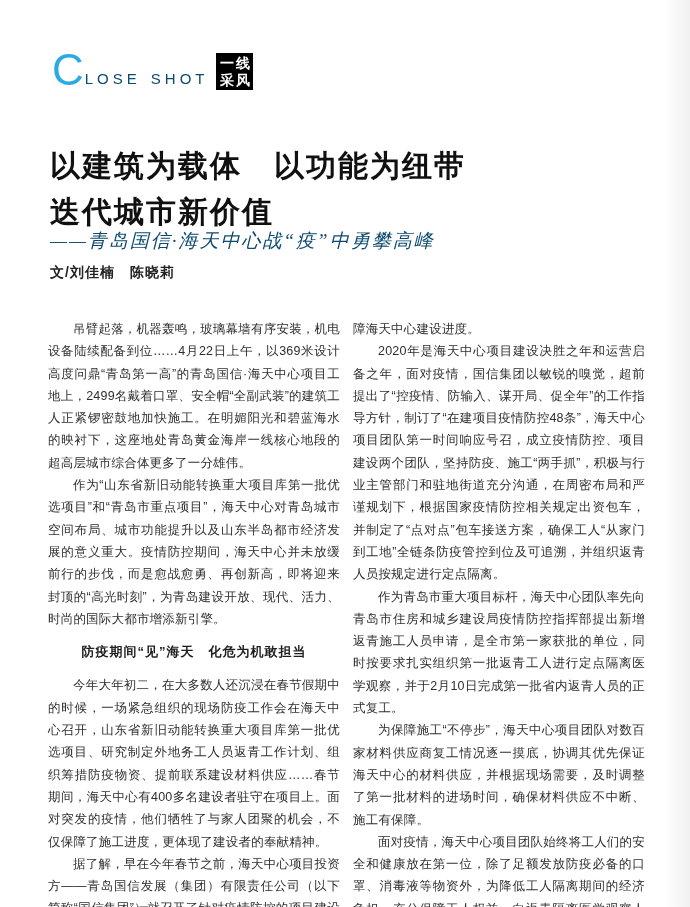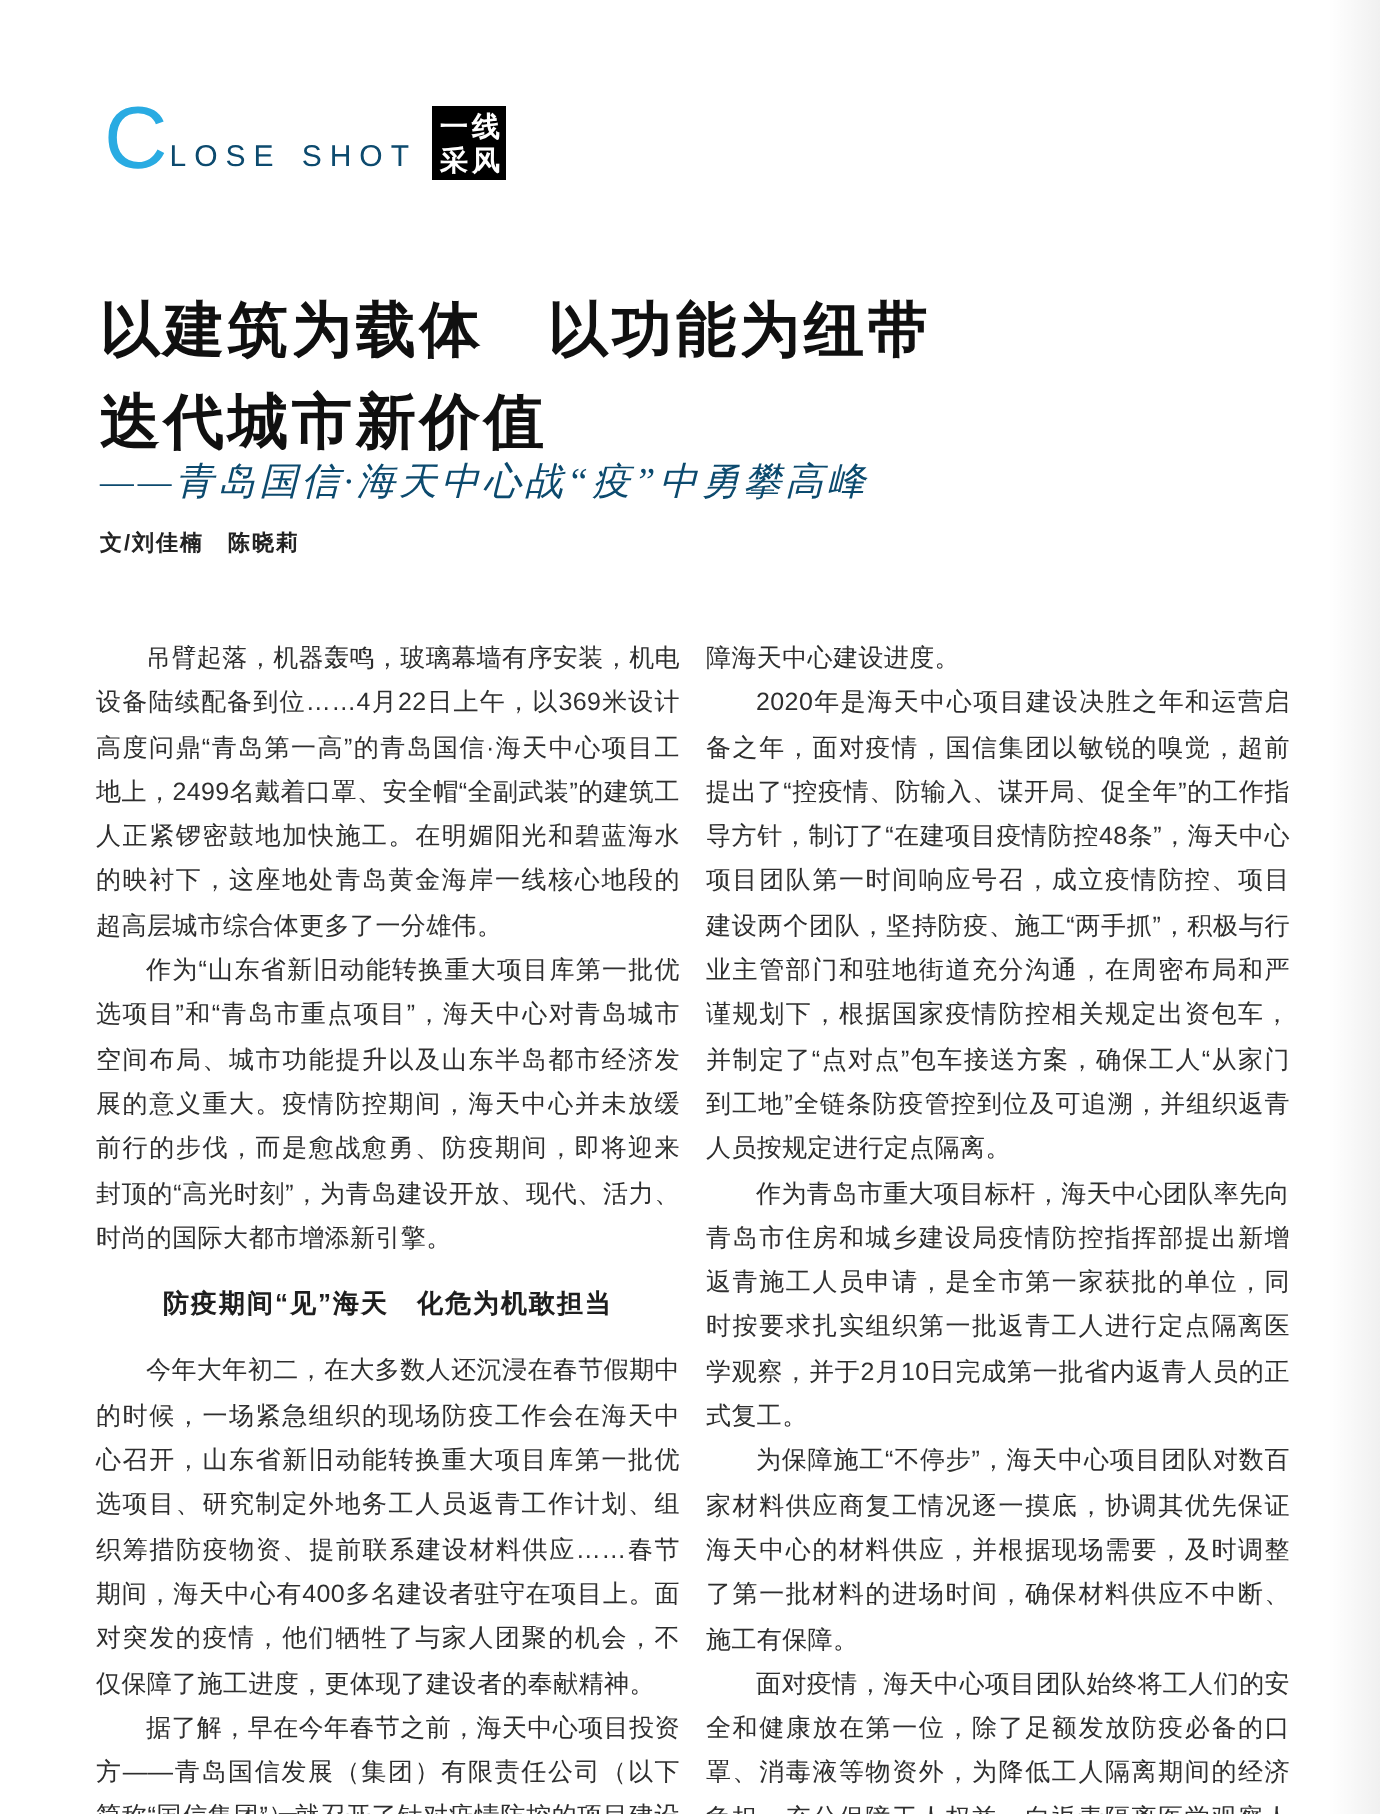--- a/index.html
+++ b/index.html
@@ -25,21 +25,21 @@
   }
 
   
   .headline { position:absolute; left:50px; top:143px; color:#101010; }
   .headline .t-line { font-size:30px; font-weight:bold; letter-spacing:2px; line-height:46px; white-space:pre; }
   .subtitle {
     position:absolute; left:50px; top:228px; width:560px;
     font-family:Liberation Serif, serif; font-style:italic;
     font-size:19px; letter-spacing:2px; color:#0c4a6e;
   }
-  .byline { position:absolute; left:50px; top:264px; font-size:11px; font-weight:bold; color:#222; letter-spacing:1px; }
+  .byline { position:absolute; left:50px; top:264px; font-size:14px; font-weight:bold; color:#222; letter-spacing:1px; }
 
   
   .col {
     position:absolute; top:318px; width:292px;
     font-size:12.5px; line-height:22.3px; text-align:justify;
     color:#2e2e2e; letter-spacing:0.2px;
   }
   .col-left  { left:48px; }
   .col-right { left:353px; }
   .col p { margin:0; text-indent:2em; }
@@ -76,21 +76,21 @@
 
   <div class="headline">
     <div class="t-line">以建筑为载体　以功能为纽带</div>
     <div class="t-line">迭代城市新价值</div>
   </div>
   <div class="subtitle">——青岛国信·海天中心战“疫”中勇攀高峰</div>
   <div class="byline">文/刘佳楠　陈晓莉</div>
 
   <div class="col col-left">
     <p>吊臂起落，机器轰鸣，玻璃幕墙有序安装，机电设备陆续配备到位……4月22日上午，以369米设计高度问鼎“青岛第一高”的青岛国信·海天中心项目工地上，2499名戴着口罩、安全帽“全副武装”的建筑工人正紧锣密鼓地加快施工。在明媚阳光和碧蓝海水的映衬下，这座地处青岛黄金海岸一线核心地段的超高层城市综合体更多了一分雄伟。</p>
-    <p>作为“山东省新旧动能转换重大项目库第一批优选项目”和“青岛市重点项目”，海天中心对青岛城市空间布局、城市功能提升以及山东半岛都市经济发展的意义重大。疫情防控期间，海天中心并未放缓前行的步伐，而是愈战愈勇、防疫期间，即将迎来封顶的“高光时刻”，为青岛建设开放、现代、活力、时尚的国际大都市增添新引擎。</p>
+    <p>作为“山东省新旧动能转换重大项目库第一批优选项目”和“青岛市重点项目”，海天中心对青岛城市空间布局、城市功能提升以及山东半岛都市经济发展的意义重大。疫情防控期间，海天中心并未放缓前行的步伐，而是愈战愈勇、再创新高，即将迎来封顶的“高光时刻”，为青岛建设开放、现代、活力、时尚的国际大都市增添新引擎。</p>
     <div class="sec-heading">防疫期间“见”海天　化危为机敢担当</div>
     <p>今年大年初二，在大多数人还沉浸在春节假期中的时候，一场紧急组织的现场防疫工作会在海天中心召开，山东省新旧动能转换重大项目库第一批优选项目、研究制定外地务工人员返青工作计划、组织筹措防疫物资、提前联系建设材料供应……春节期间，海天中心有400多名建设者驻守在项目上。面对突发的疫情，他们牺牲了与家人团聚的机会，不仅保障了施工进度，更体现了建设者的奉献精神。</p>
     <p>据了解，早在今年春节之前，海天中心项目投资方——青岛国信发展（集团）有限责任公司（以下简称“国信集团”）就召开了针对疫情防控的项目建设专题会，超前预判、逆向布局，作出了一系列保障项目不停工的部署安排。在国信集团的统筹调度下，海天中心项目团队迅速投入到“战备”状态，持续打响“防疫施工保卫战”，全力保</p>
   </div>
 
   <div class="col col-right">
     <p class="no-indent">障海天中心建设进度。</p>
     <p>2020年是海天中心项目建设决胜之年和运营启备之年，面对疫情，国信集团以敏锐的嗅觉，超前提出了“控疫情、防输入、谋开局、促全年”的工作指导方针，制订了“在建项目疫情防控48条”，海天中心项目团队第一时间响应号召，成立疫情防控、项目建设两个团队，坚持防疫、施工“两手抓”，积极与行业主管部门和驻地街道充分沟通，在周密布局和严谨规划下，根据国家疫情防控相关规定出资包车，并制定了“点对点”包车接送方案，确保工人“从家门到工地”全链条防疫管控到位及可追溯，并组织返青人员按规定进行定点隔离。</p>
     <p>作为青岛市重大项目标杆，海天中心团队率先向青岛市住房和城乡建设局疫情防控指挥部提出新增返青施工人员申请，是全市第一家获批的单位，同时按要求扎实组织第一批返青工人进行定点隔离医学观察，并于2月10日完成第一批省内返青人员的正式复工。</p>
     <p>为保障施工“不停步”，海天中心项目团队对数百家材料供应商复工情况逐一摸底，协调其优先保证海天中心的材料供应，并根据现场需要，及时调整了第一批材料的进场时间，确保材料供应不中断、施工有保障。</p>

